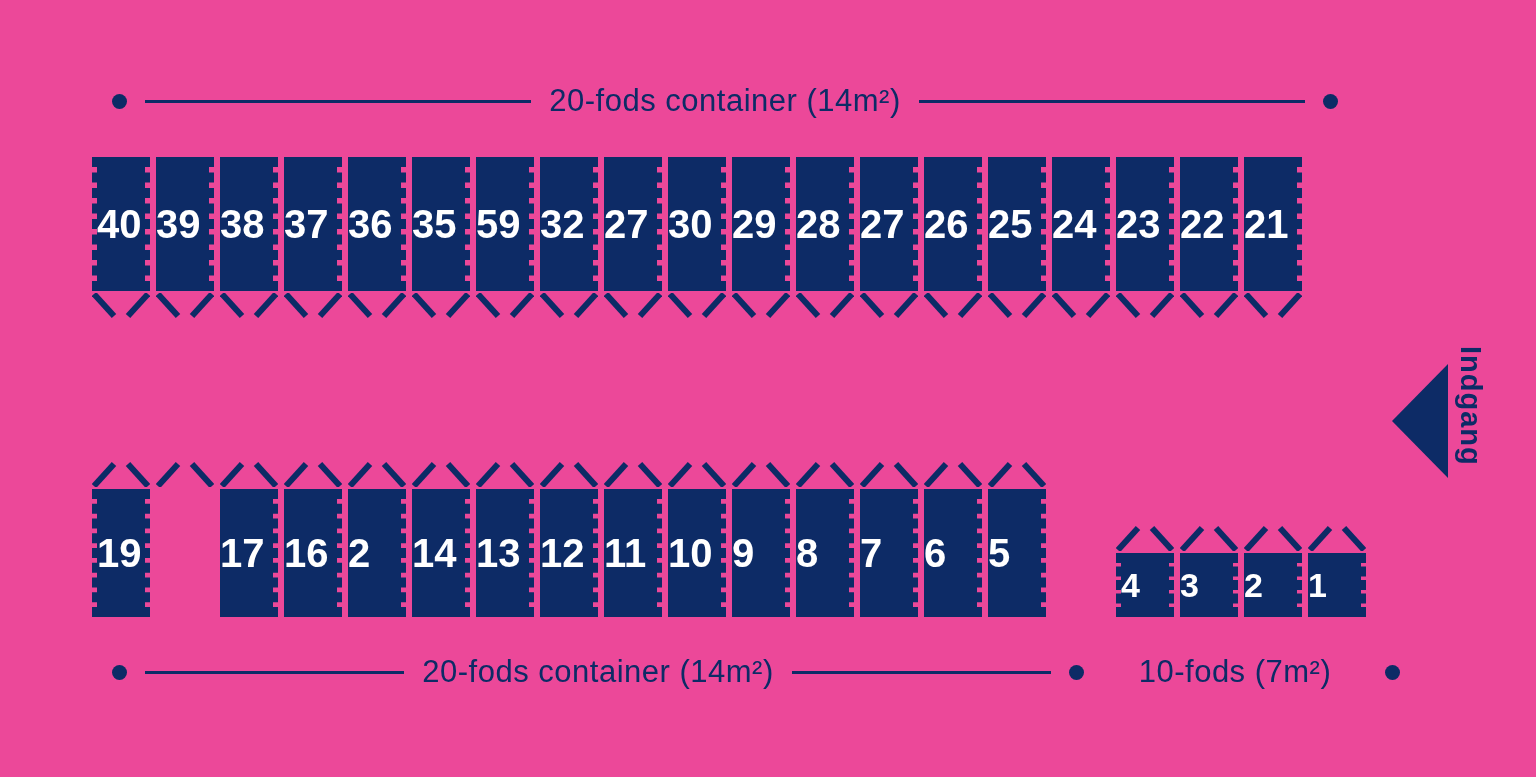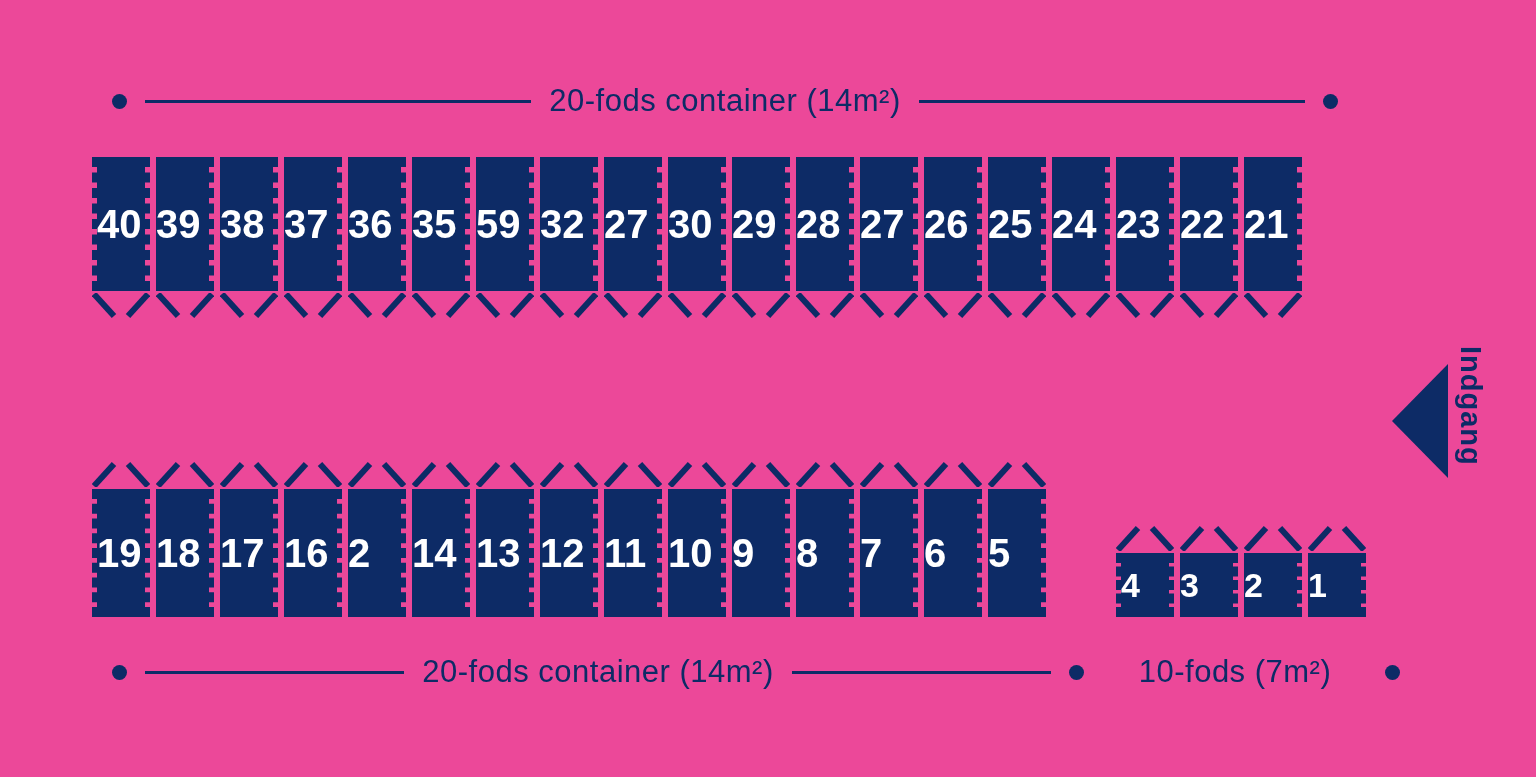--- a/index.html
+++ b/index.html
@@ -272,23 +272,20 @@
         <div class="box h20b">
           <span class="num">19</span>
         </div>
       </div>
 
       <div class="cell">
         <svg class="doors doors-up" width="58" height="26" viewBox="0 0 58 26">
           <path d="M2 25 L22 3"></path>
           <path d="M56 25 L36 3"></path>
         </svg>
-        <div class="box h20b">
-          <span class="num">18</span>
-        </div>
       </div>
 
       <div class="cell">
         <svg class="doors doors-up" width="58" height="26" viewBox="0 0 58 26">
           <path d="M2 25 L22 3"></path>
           <path d="M56 25 L36 3"></path>
         </svg>
         <div class="box h20b">
           <span class="num">17</span>
         </div>

